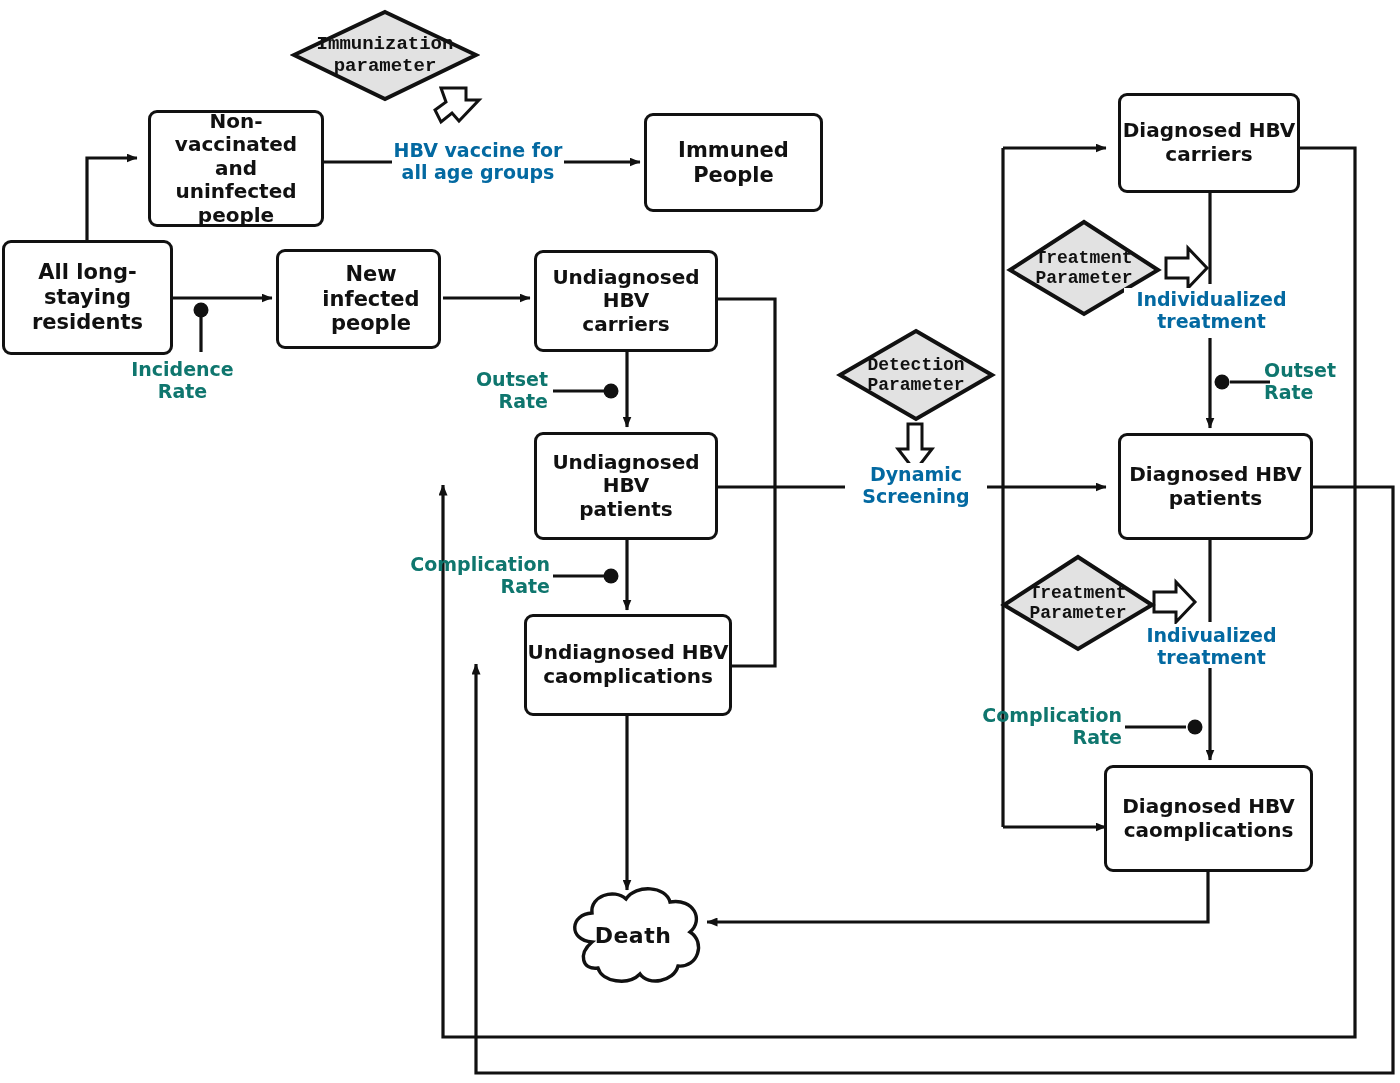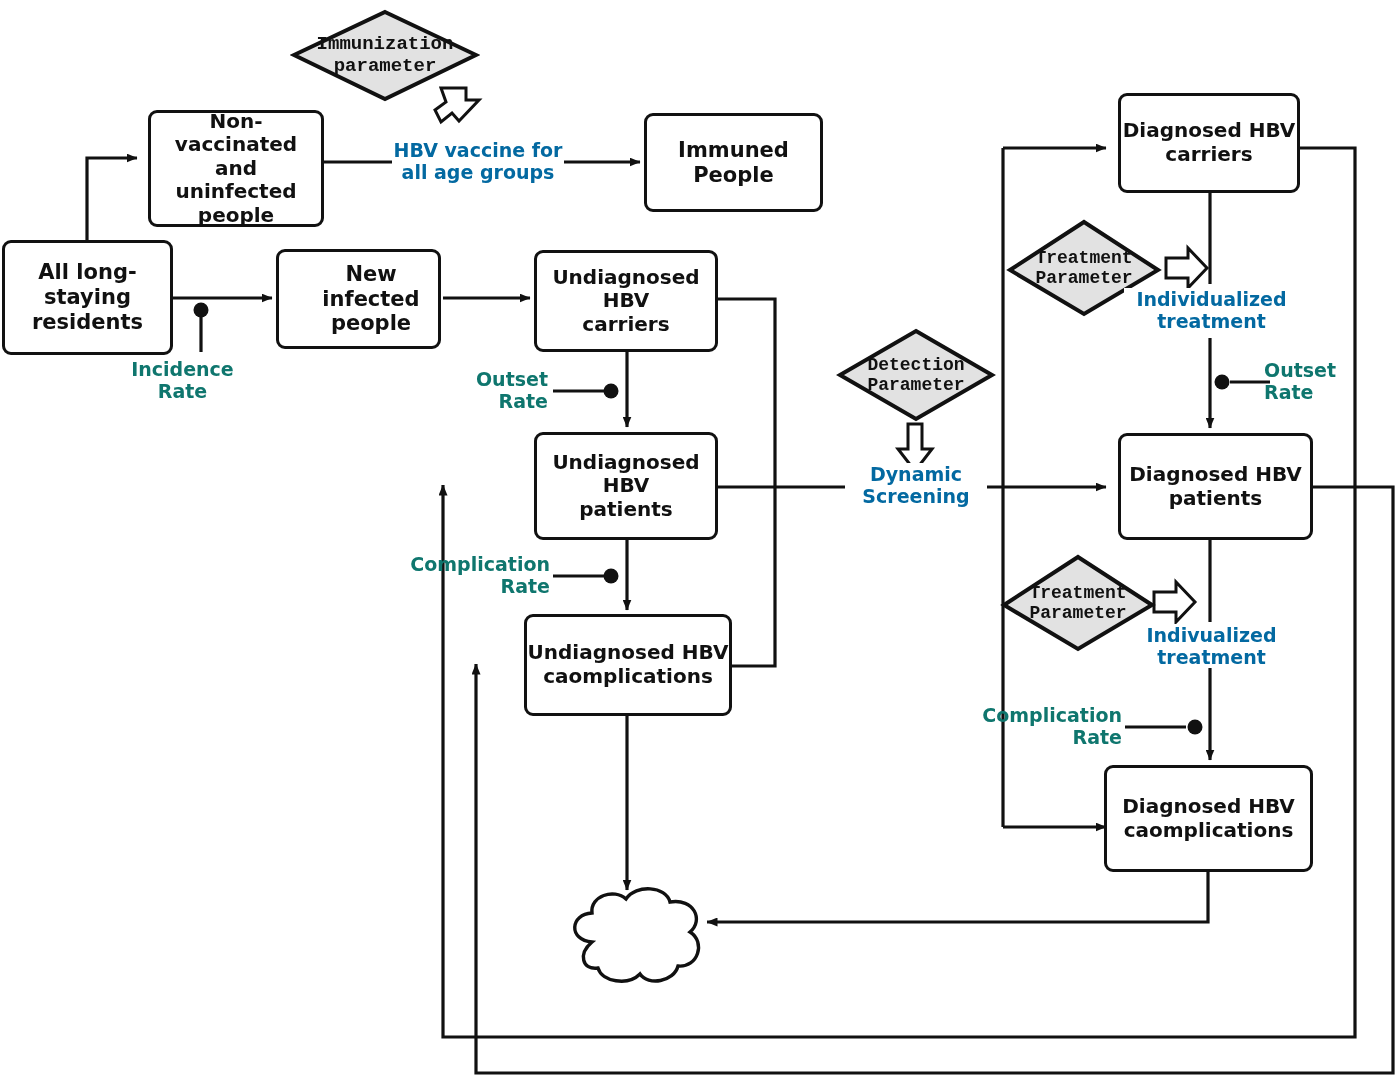--- a/index.html
+++ b/index.html
@@ -107,20 +107,21 @@
     <polygon points="78,4 152,52 78,96 4,52" fill="#e2e2e2" stroke="#111" stroke-width="4"></polygon>
   </svg>
   <div class="dmtext" style="left:1000px;top:553px;width:156px;height:100px;font-size:18px;">Treatment
 Parameter</div>
 
   <svg style="position:absolute;left:548px;top:880px;" width="170" height="110">
     <path d="M44,62 C20,60 22,34 44,33 C42,16 66,8 78,19 C88,4 118,6 122,22
              C146,18 156,40 142,52 C158,62 150,88 130,86 C126,102 100,106 92,94
              C80,106 54,102 50,88 C34,90 30,74 44,62 Z" fill="#fff" stroke="#111" stroke-width="3.4"></path>
   </svg>
+  <div class="cloudtext" style="left:548px;top:880px;width:170px;height:110px;display:flex;align-items:center;justify-content:center;font-size:22px;">Death</div>
 
   <div class="node boxnode" style="left:2px;top:240px;width:171px;height:115px;font-size:21px;">
     <span style="white-space:pre-line;">All long-staying
 residents</span>
   </div>
 
   <div class="node boxnode" style="left:148px;top:110px;width:176px;height:117px;font-size:20px;">
     <span style="white-space:pre-line;">Non-vaccinated
 and uninfected
 people</span>

